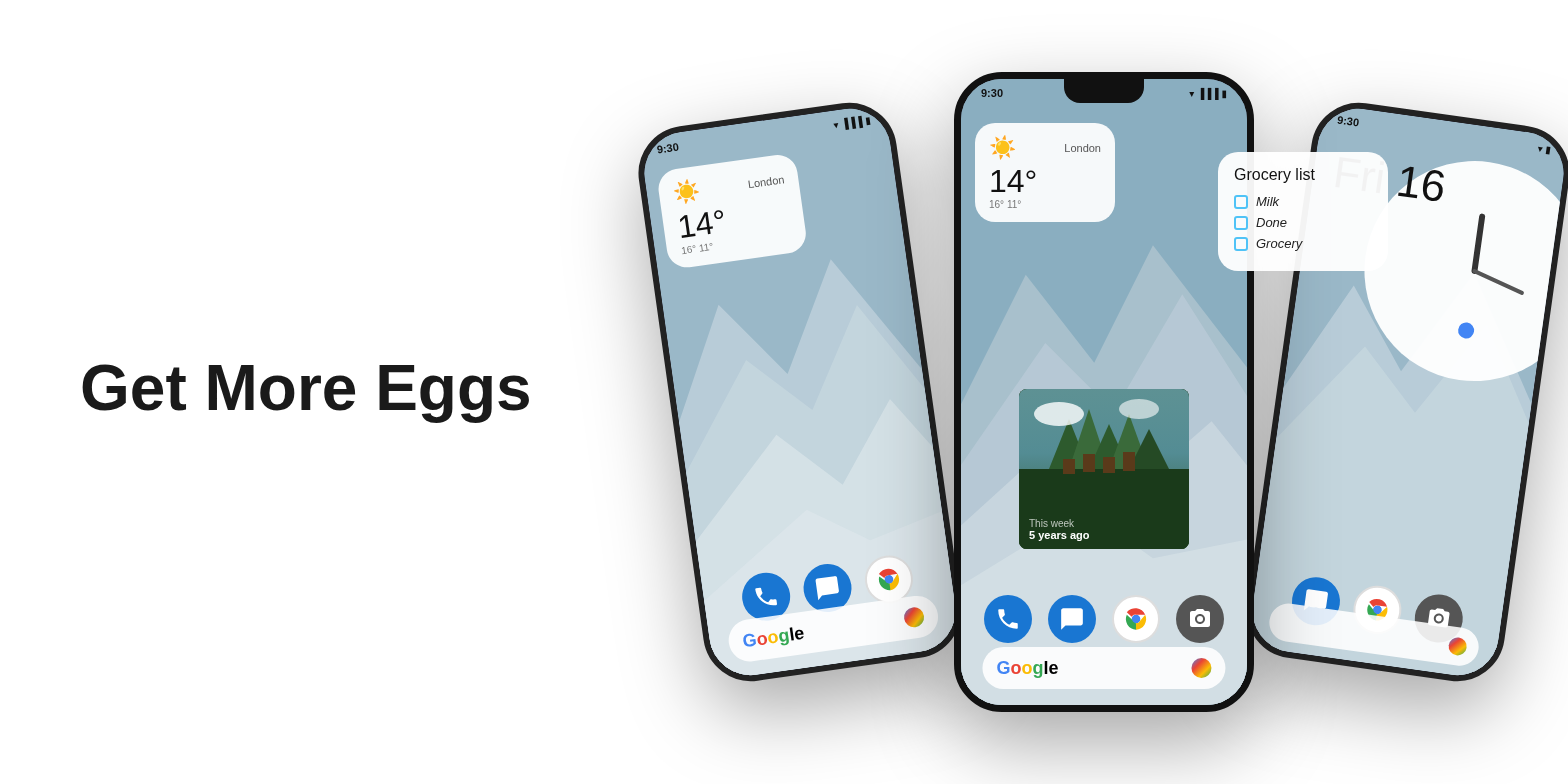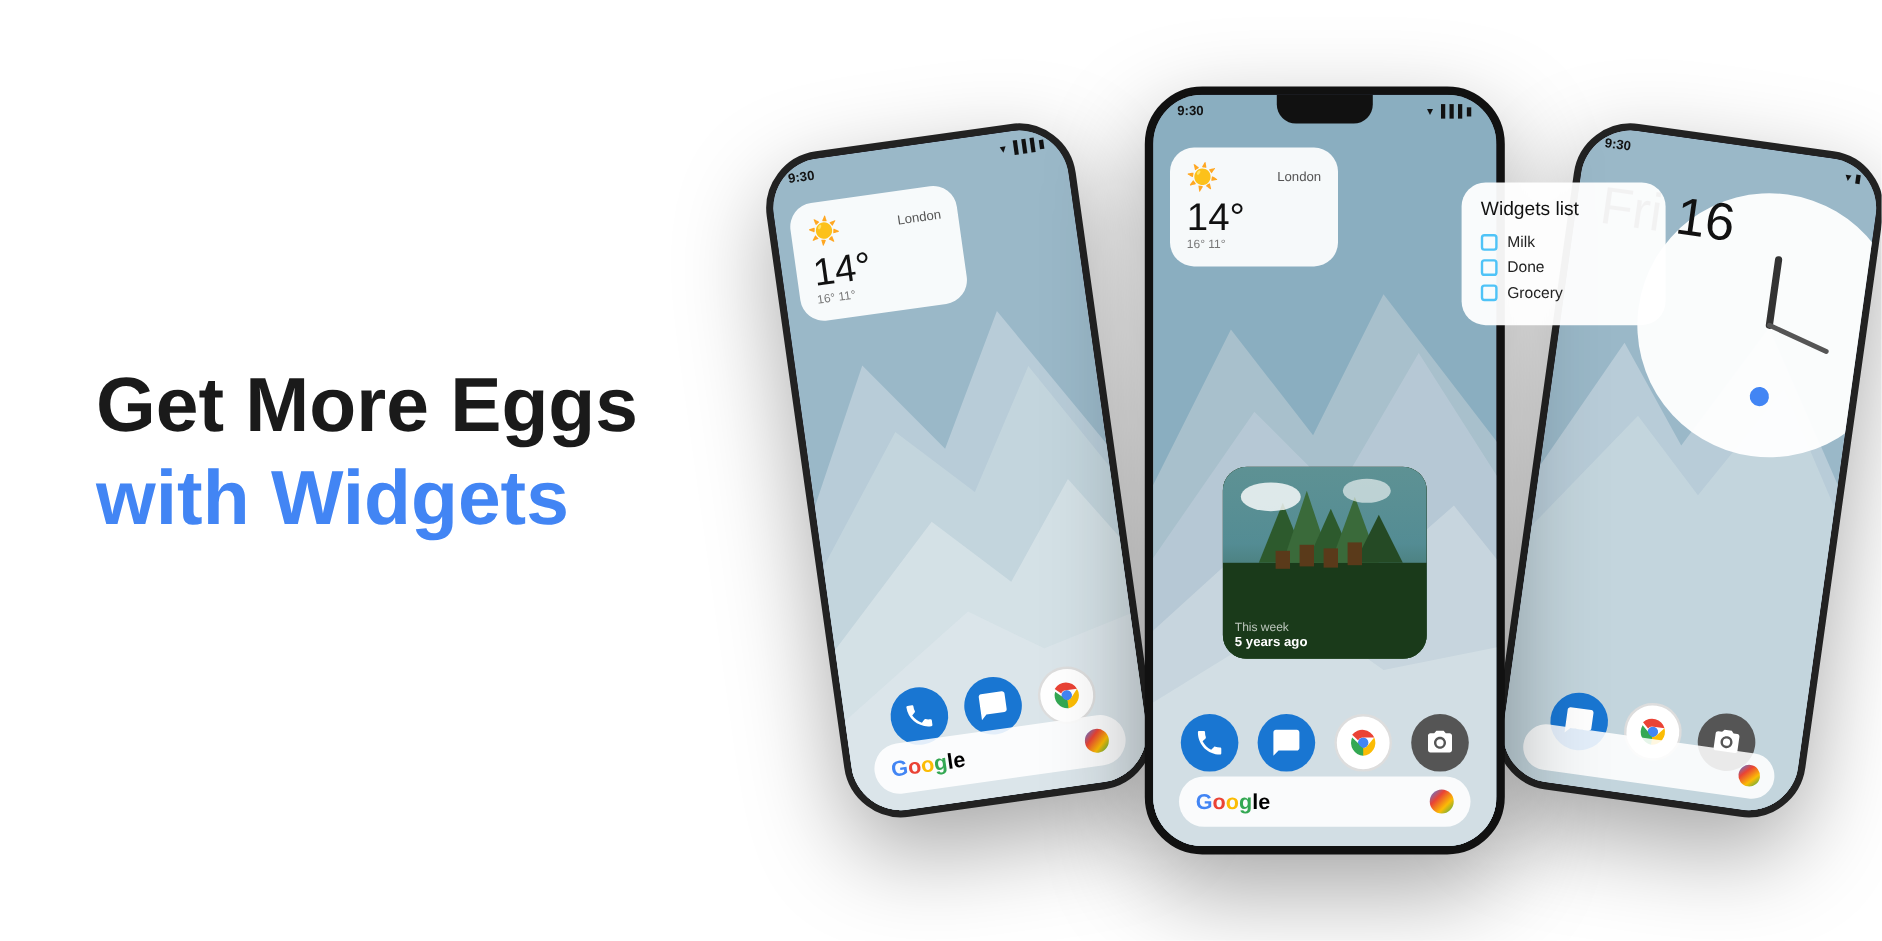--- a/index.html
+++ b/index.html
@@ -218,27 +218,28 @@
       width: 14px;
       height: 14px;
       border: 2px solid #4fc3f7;
       border-radius: 3px;
       flex-shrink: 0;
     }
 
     .grocery-text {
       font-size: 13px;
       color: #222;
+      font-style: italic;
     }
 
     
     .widget-photo {
       position: absolute;
       background: #2a3a2a;
-      border-radius: 20px;
+      border-radius: 8px;
       overflow: hidden;
     }
 
     .photo-content {
       width: 100%;
       height: 100%;
       background: linear-gradient(175deg, #3a5a3a 0%, #2a4a2a 30%, #1a3a1a 60%, #4a6a4a 100%);
       position: relative;
       display: flex;
       flex-direction: column;
@@ -354,21 +355,20 @@
       gap: 14px;
     }
   </style>
 </head>
 <body>
 
 <div class="page-container">
 
   <div class="left-section">
     <div class="headline">Get More Eggs</div>
-    <div class="headline-blue">with Widgets</div>
   </div>
 
   <div class="right-section">
 
     <div class="phone phone-left">
       <div class="phone-screen">
 
         <div class="wallpaper">
           <svg class="mountain-svg" viewBox="0 0 260 560" preserveAspectRatio="xMidYMid slice">
             <rect width="260" height="560" fill="#9ab8c8"></rect>
@@ -591,21 +591,21 @@
           <div class="google-g">
             <span>G</span><span>o</span><span>o</span><span>g</span><span>l</span><span>e</span>
           </div>
           <div class="assistant-dot"></div>
         </div>
       </div>
     </div>
 
     <div style="position:absolute;top:50%;right:180px;transform:translateY(-240px);z-index:20;">
       <div class="widget-grocery">
-        <div class="grocery-title">Widgets list</div>
+        <div class="grocery-title">Grocery list</div>
         <div class="grocery-item">
           <div class="grocery-checkbox"></div>
           <span class="grocery-text">Milk</span>
         </div>
         <div class="grocery-item">
           <div class="grocery-checkbox"></div>
           <span class="grocery-text">Done</span>
         </div>
         <div class="grocery-item">
           <div class="grocery-checkbox"></div>

